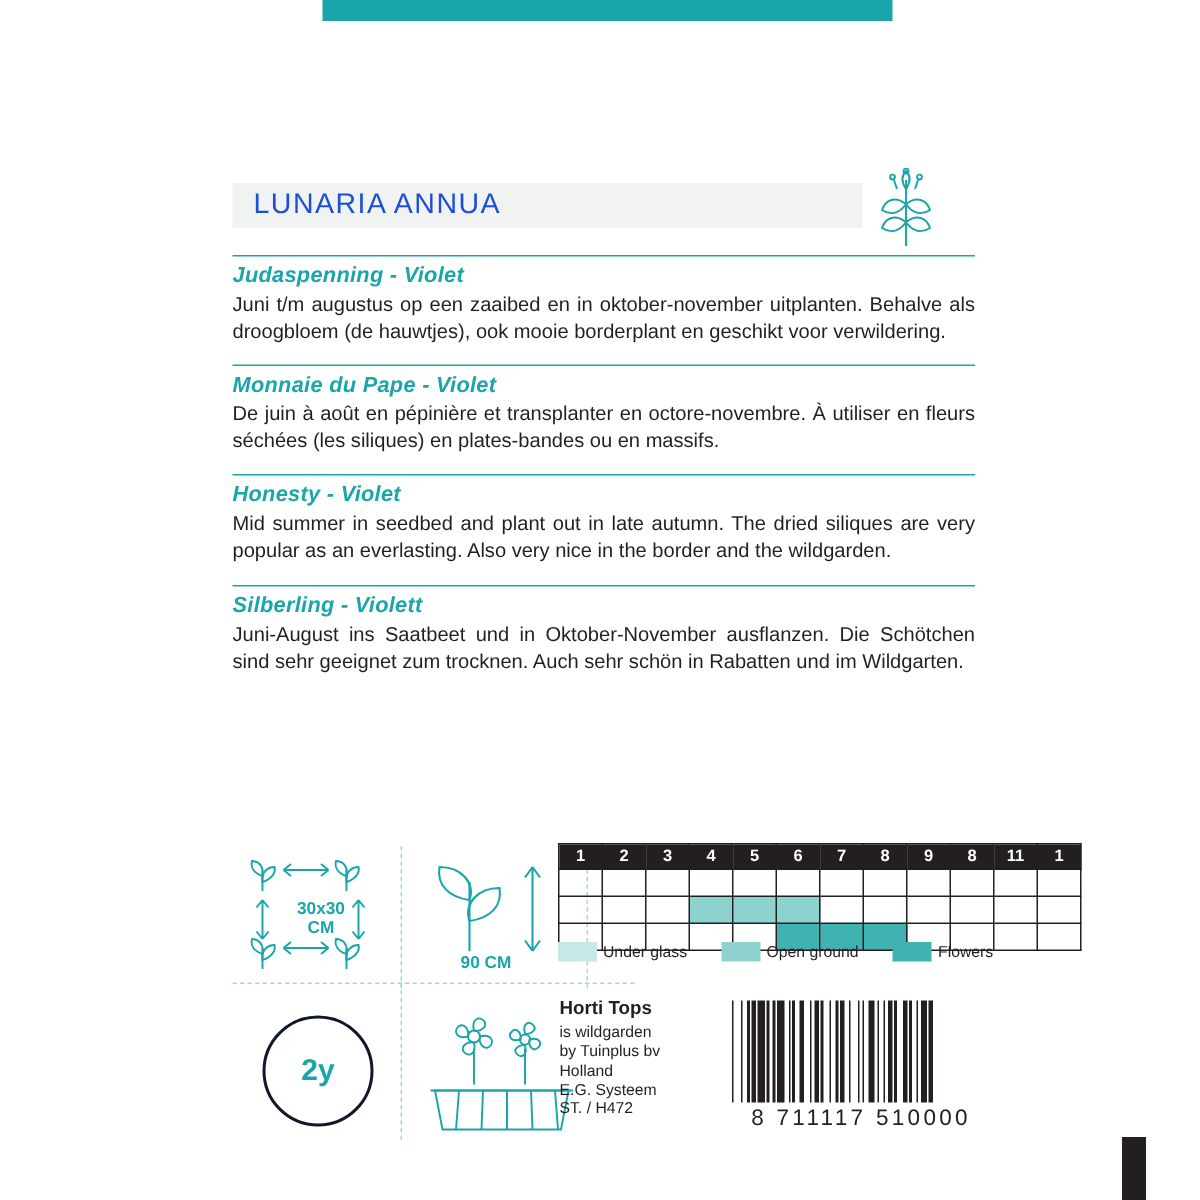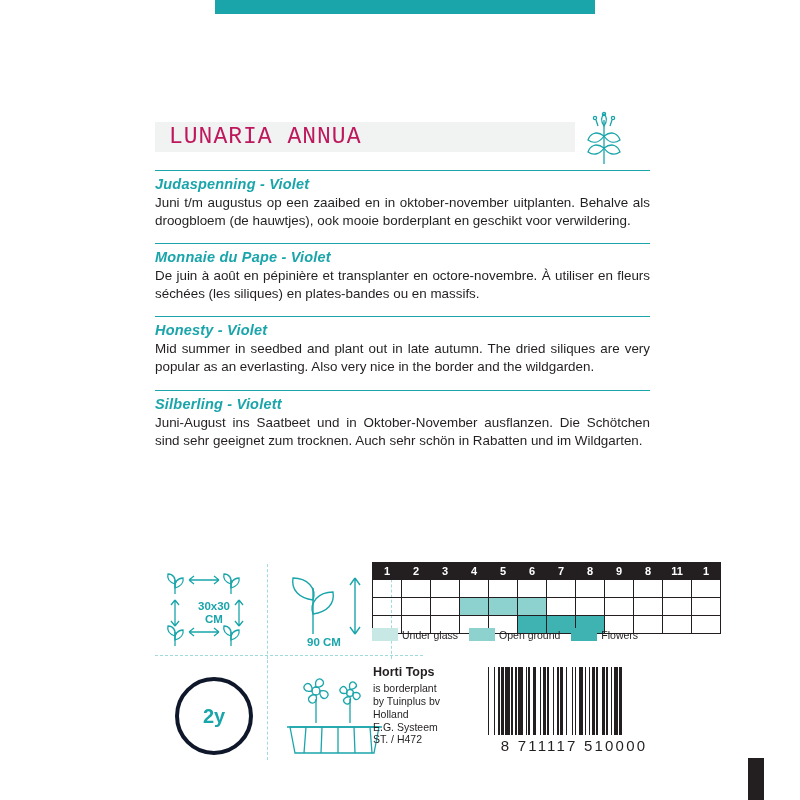--- a/index.html
+++ b/index.html
@@ -42,24 +42,24 @@
     position: absolute;
     left: 155px;
     top: 122px;
     width: 420px;
     height: 30px;
     background: #f1f2f2;
     display: flex;
     align-items: center;
   }
   .title-wrap .title {
-    font-family: Liberation Mono, monospace;
-    font-size: 23px;
+    font-family: Liberation Sans, sans-serif;
+    font-size: 19px;
     letter-spacing: 1px;
-    color: #be185d;
+    color: #1d4ed8;
     padding-left: 14px;
     text-transform: uppercase;
   }
   .flower-mark {
     position: absolute;
     left: 578px;
     top: 110px;
     width: 52px;
     height: 58px;
   }
@@ -170,21 +170,21 @@
   }
   td.ground { background: #8ed2d0; }
   td.flower { background: #3fb3b2; }
 
   .legend {
     position: absolute;
     left: 372px;
     top: 628px;
     display: flex;
     align-items: center;
-    gap: 4px;
+    gap: 16px;
     font-size: 10.5px;
   }
   .legend .sw {
     width: 26px;
     height: 13px;
     display: inline-block;
   }
   .legend .lg-item { display: flex; align-items: center; gap: 4px; margin-right: 7px;}
 
   
@@ -205,21 +205,21 @@
   .lifecycle {
     position: absolute;
     left: 20px;
     top: 22px;
     width: 76px;
     height: 76px;
   }
   .lifecycle .circle {
     width: 70px;
     height: 70px;
-    border: 4px solid #0f172a;
+    border: 2px solid #0f172a;
     border-radius: 50%;
     display: flex;
     align-items: center;
     justify-content: center;
     font-size: 20px;
     font-weight: bold;
     color: #1aa5ab;
   }
   .tray-icon {
     position: absolute;
@@ -489,21 +489,21 @@
 
           <path d="M8 58 L97 58 L92 84 L13 84 Z"></path>
           <path d="M24 58 L22 84 M40 58 L39 84 M56 58 L56 84 M72 58 L73 84 M88 58 L90 84"></path>
           <path d="M5 58 L100 58"></path>
         </g>
       </svg>
     </div>
 
     <div class="brand">
       <div class="bname">Horti Tops</div>
-      <div>is borderplant</div>
+      <div>is wildgarden</div>
       <div>by Tuinplus bv</div>
       <div>Holland</div>
       <div>E.G. Systeem</div>
       <div>ST. / H472</div>
     </div>
 
     <div class="barcode">
       <div class="bars" id="bars">
           <i style="width: 1.45px; background: rgb(35, 31, 32);"></i>
           <i style="width: 4.35px; background: transparent;"></i>

